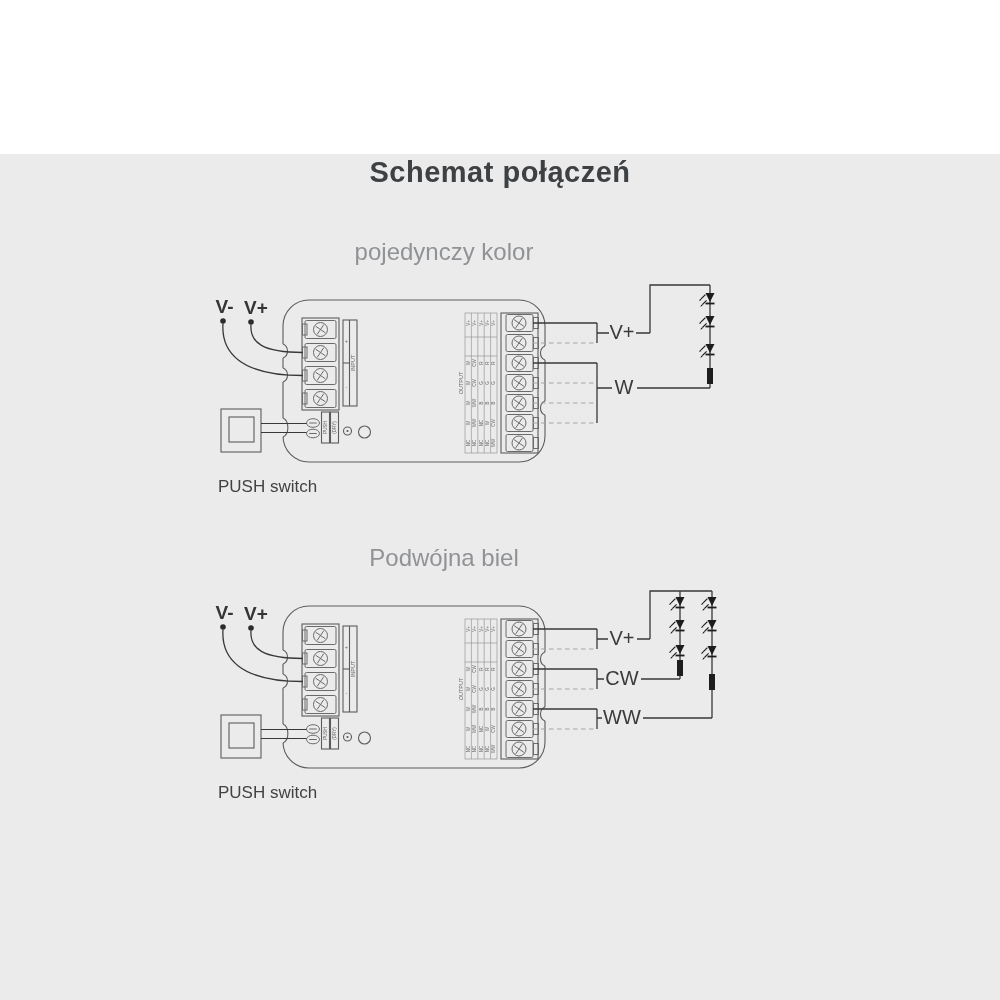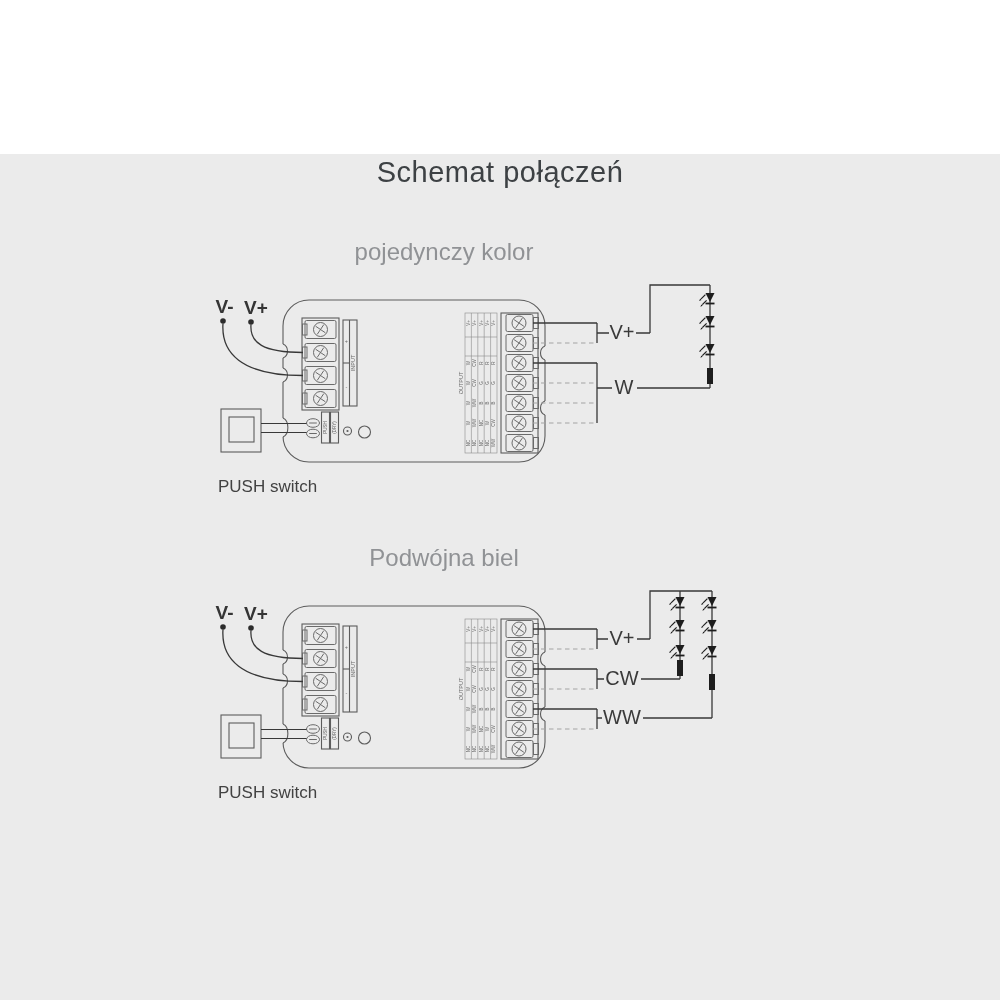--- a/index.html
+++ b/index.html
@@ -1,20 +1,20 @@
 <!DOCTYPE html>
 <html><head>
 <meta charset="utf-8">
 <style>
   html,body{margin:0;padding:0;}
   body{width:1000px;height:1000px;background:#ffffff;position:relative;
        font-family:"Liberation Sans",sans-serif;overflow:hidden;}
   .graybg{position:absolute;left:0;top:154px;width:1000px;height:846px;background:#ebebeb;}
   .title{position:absolute;left:0;top:156px;width:1000px;text-align:center;
-         font-size:29px;font-weight:normal;color:#3d4144;letter-spacing:.5px;}
+         font-size:29px;font-weight:bold;color:#3d4144;letter-spacing:.5px;}
   .subtitle{position:absolute;left:0;width:888px;text-align:center;
             font-size:24px;color:#909295;}
   .s1{top:238px;}
   .s2{top:544px;}
   svg{position:absolute;left:0;top:0;}
   svg text{font-family:"Liberation Sans",sans-serif;fill:#3c3c3c;}
   .chan{font-size:20px;fill:#3a3a3a;}
   .vlab{font-size:19px;font-weight:bold;fill:#353535;}
   .cap{font-size:17px;fill:#424242;}
   .tiny{font-size:4.5px;fill:#6b6b6b;}

